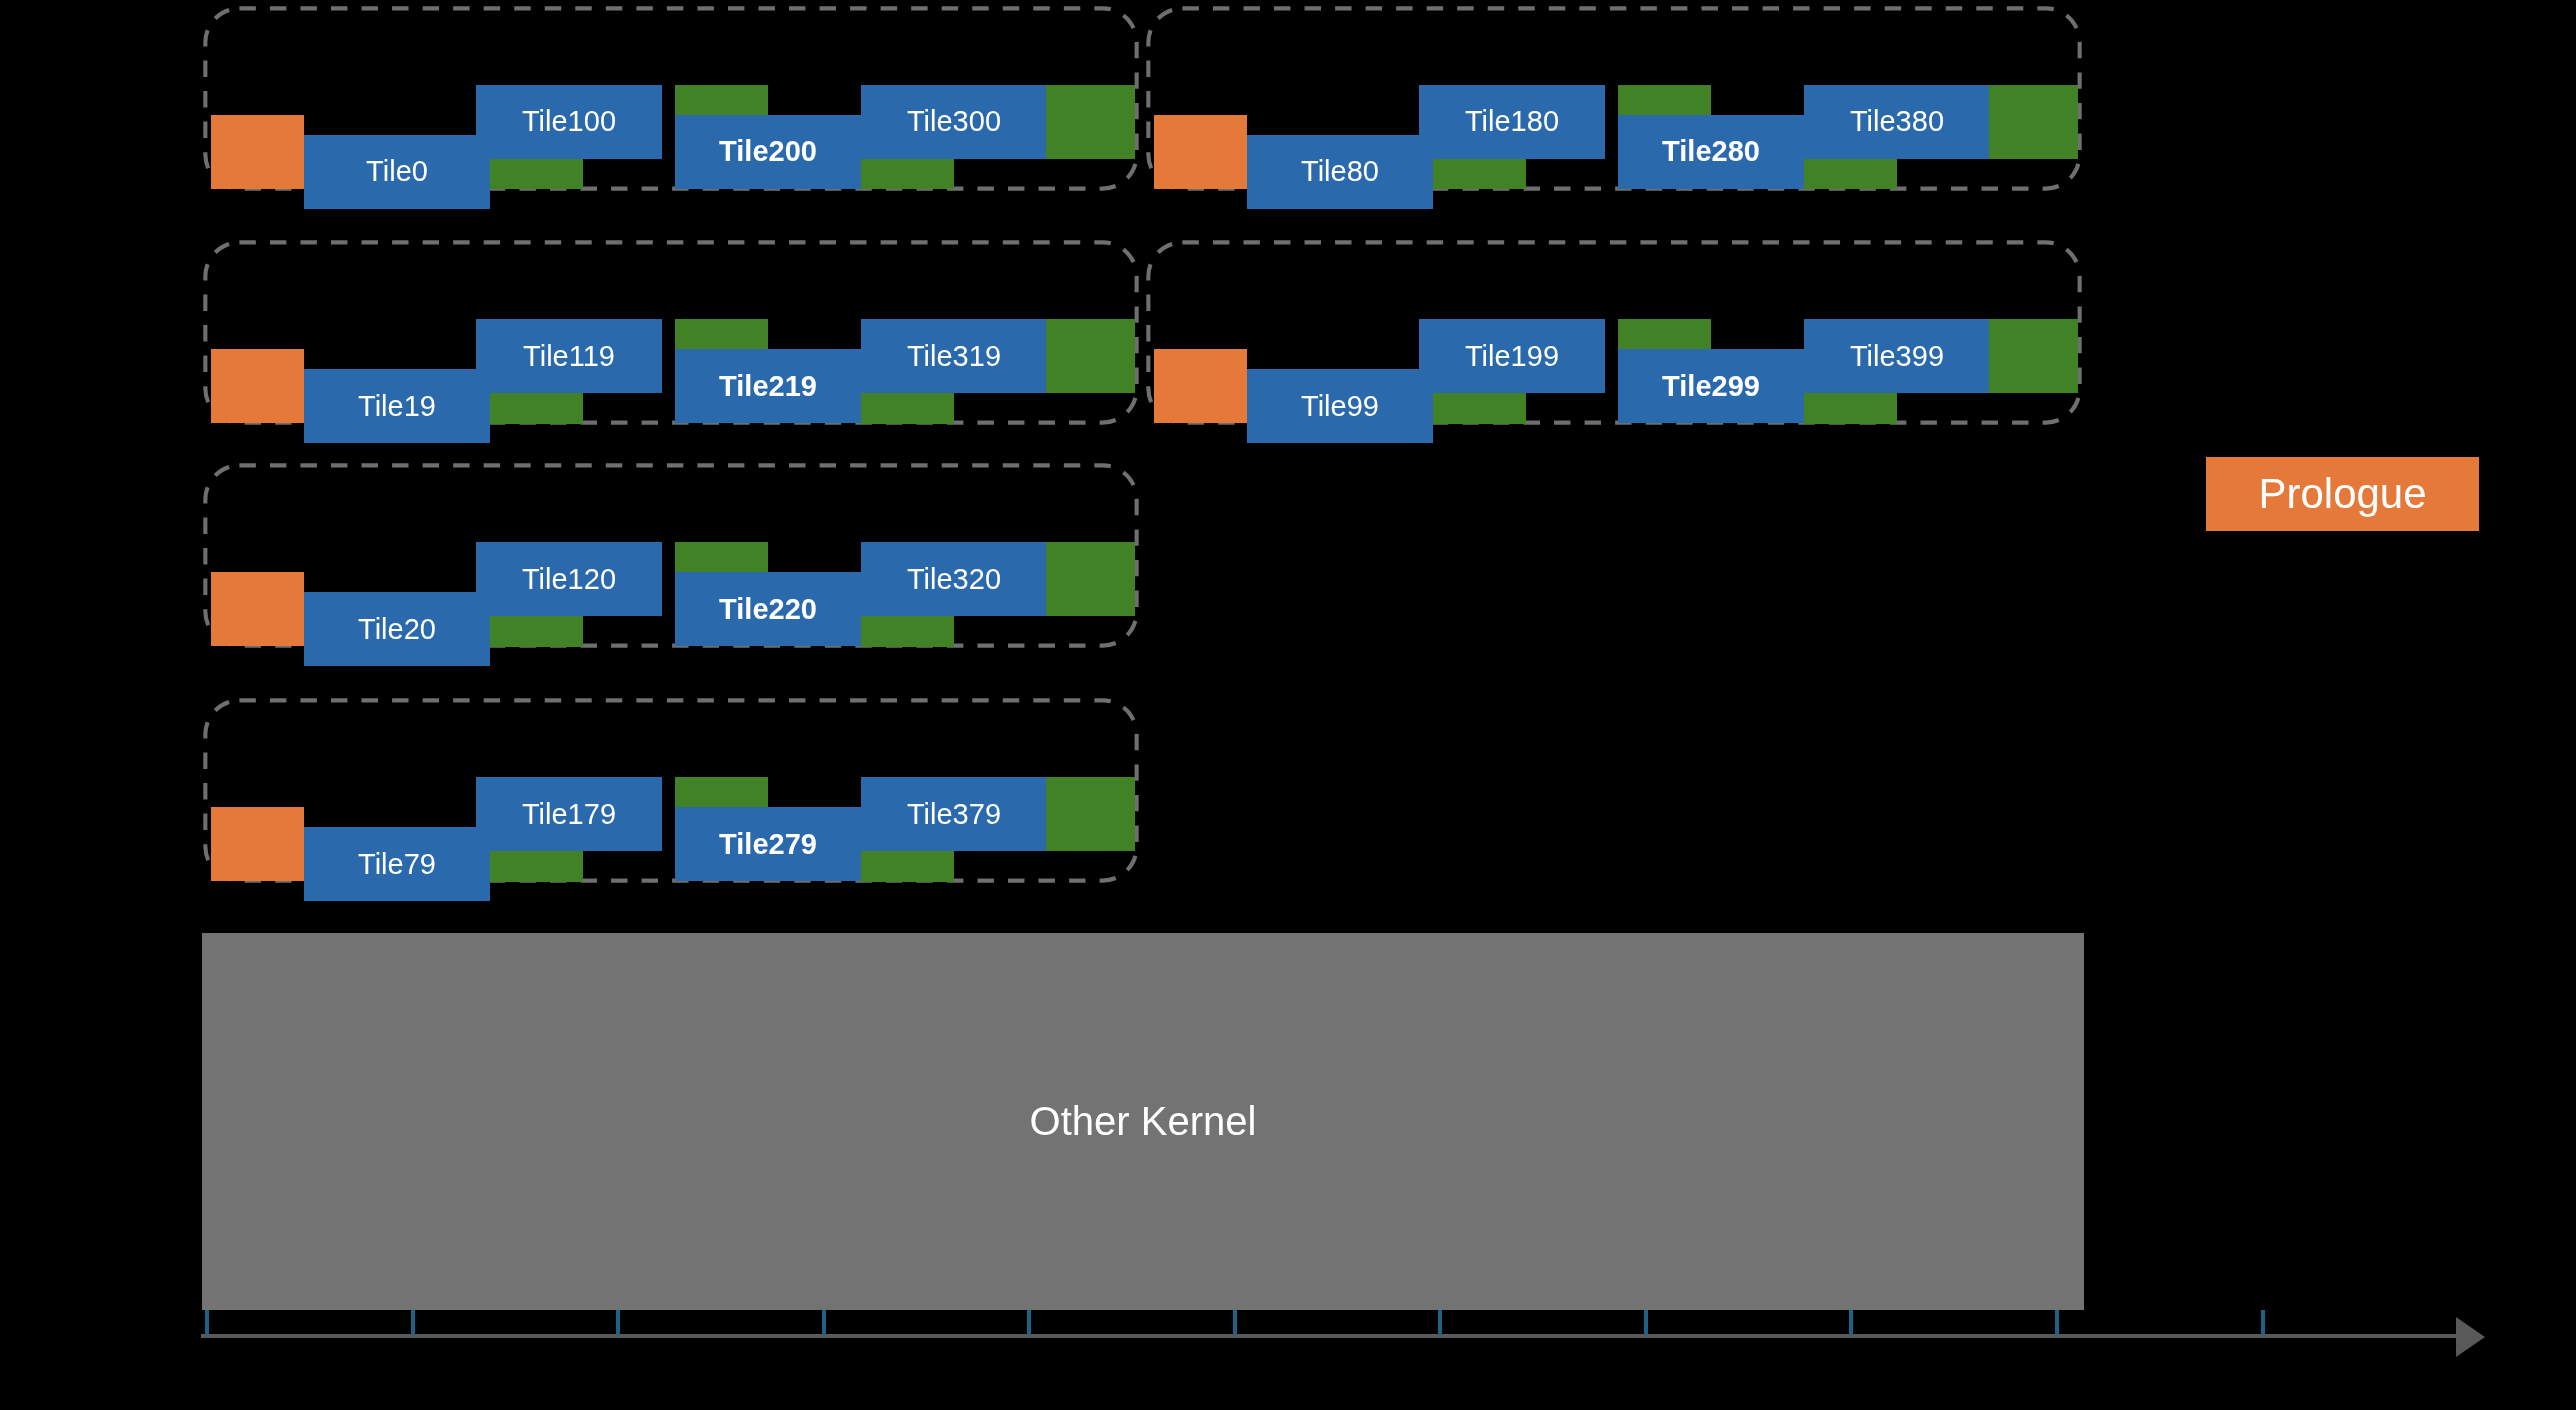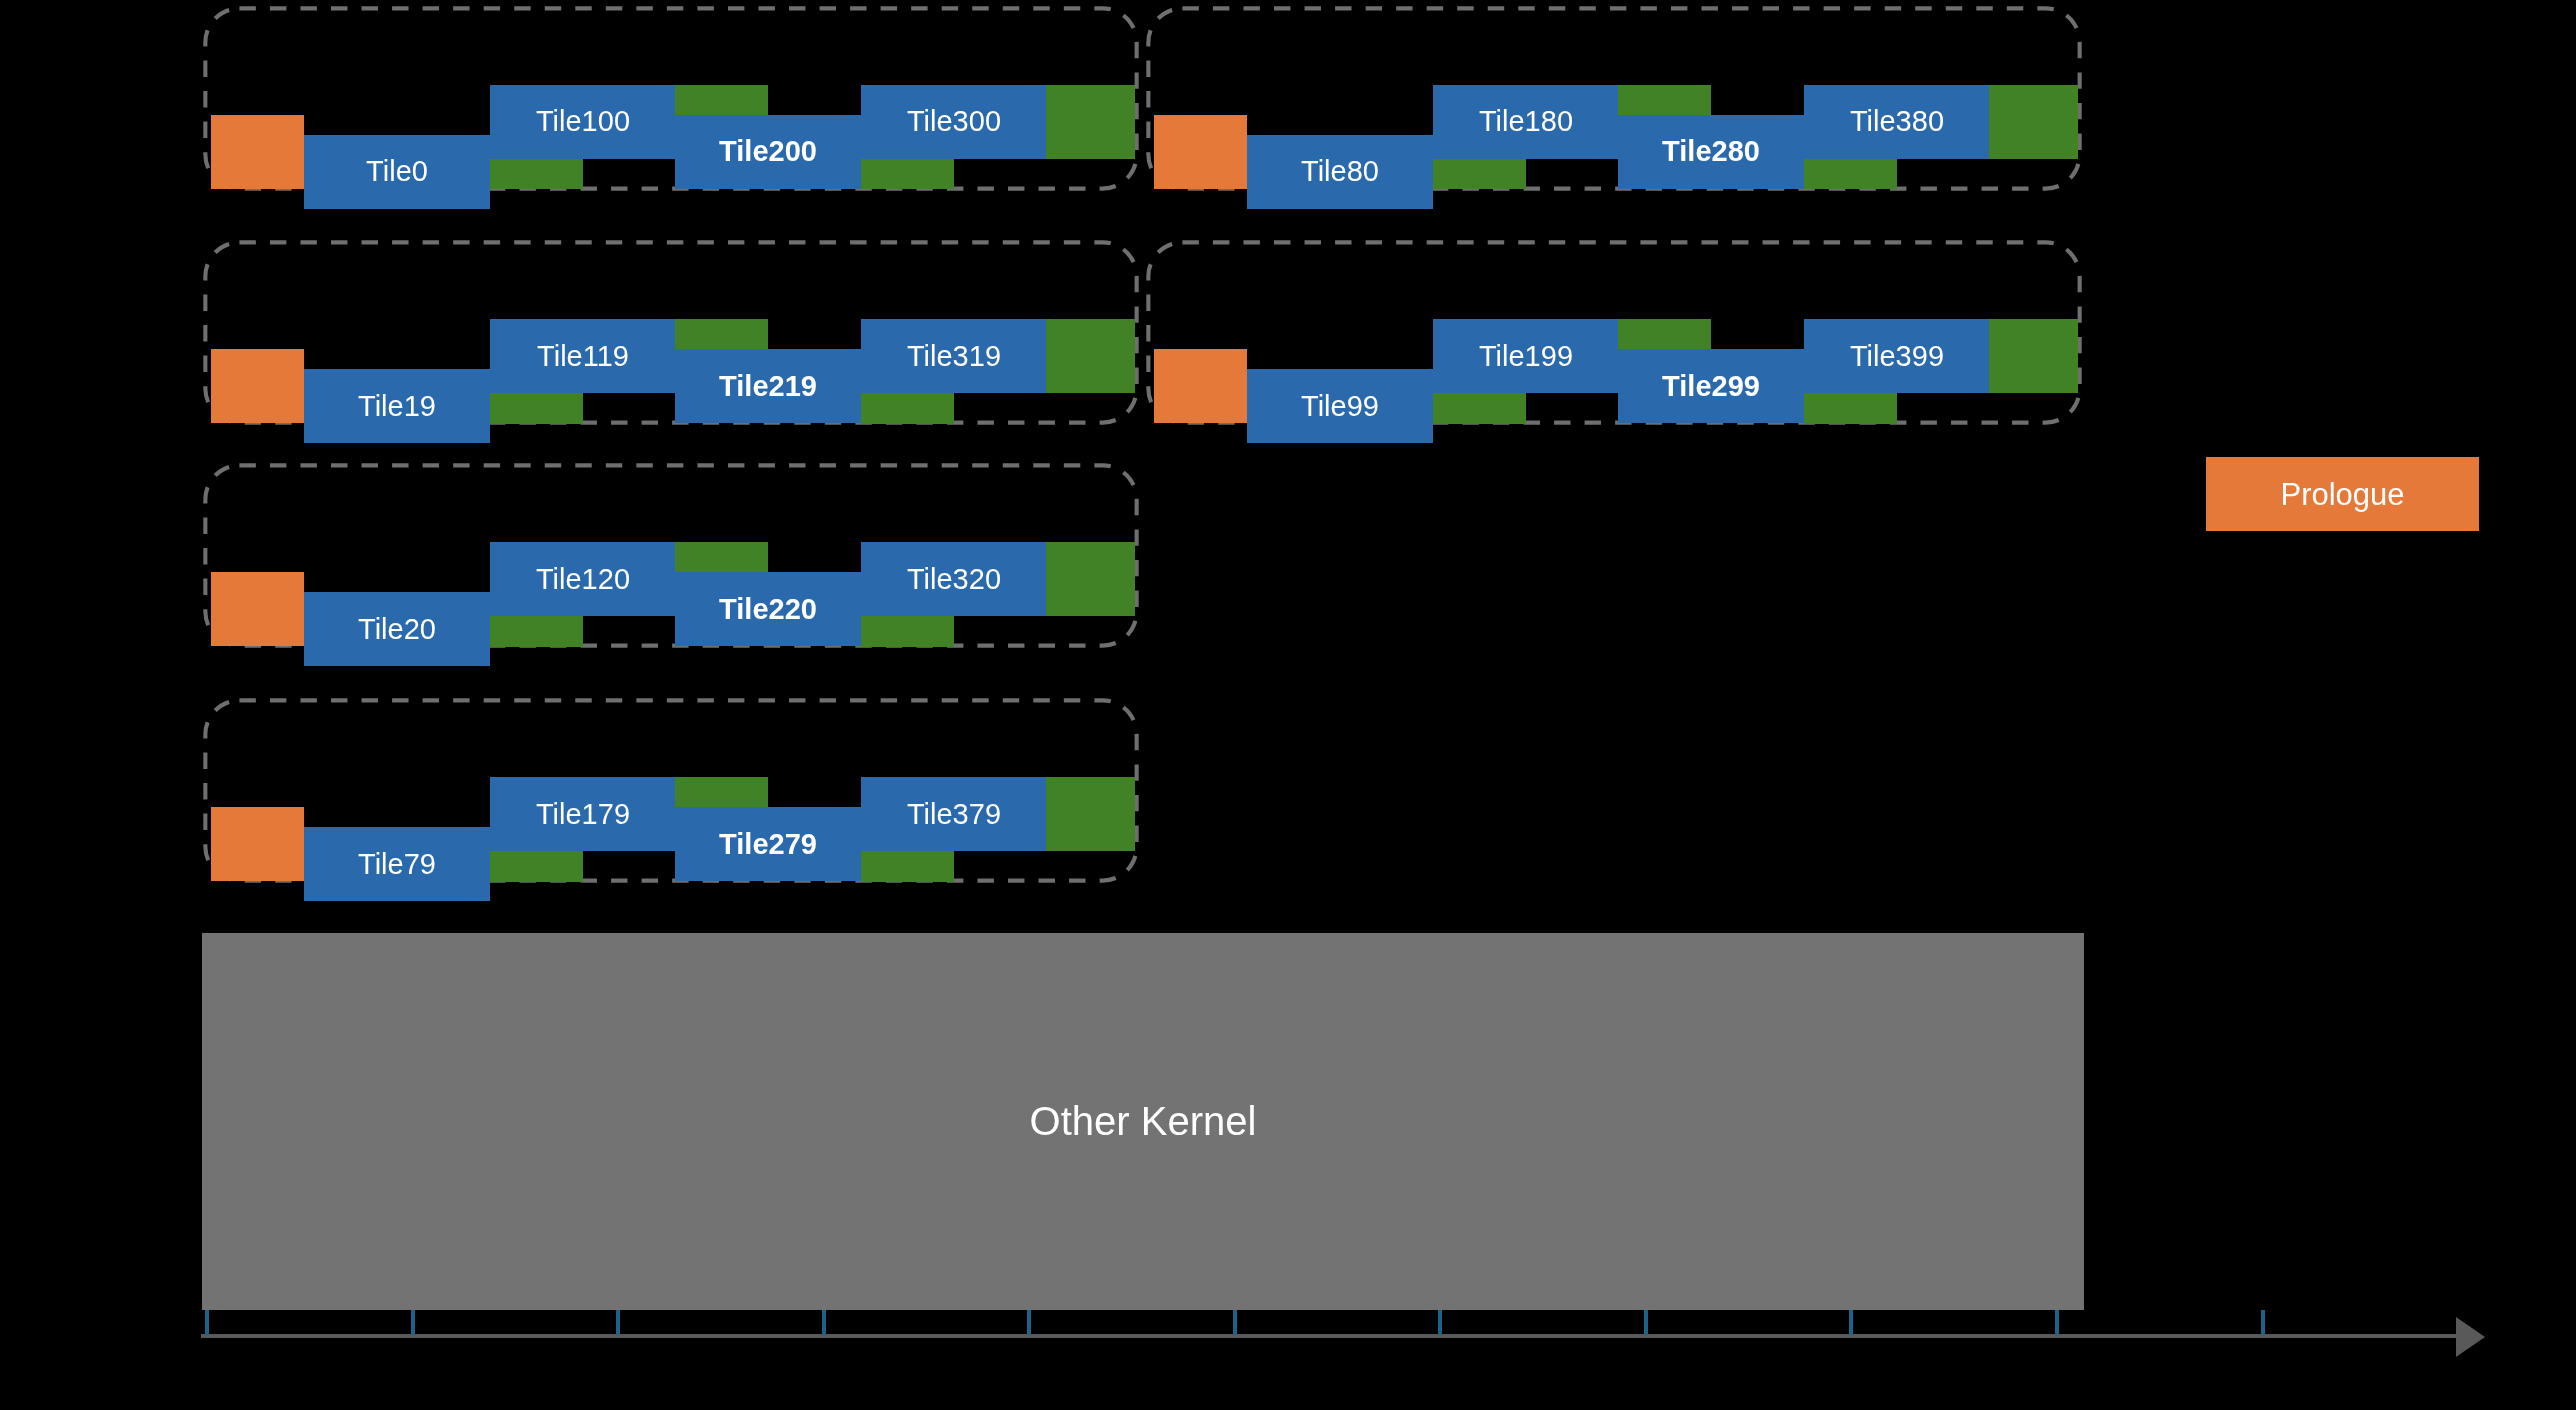--- a/index.html
+++ b/index.html
@@ -14,21 +14,21 @@
   
   .wave{position:absolute;width:936px;height:185px;}
   .wave.c0{left:203px;} .wave.c1{left:1146px;}
   .wave.r0{top:5.9px;} .wave.r1{top:240px;} .wave.r2{top:463px;} .wave.r3{top:698px;}
   .wave-border{position:absolute;left:0;top:0;}
 
   .blk{position:absolute;display:flex;align-items:center;justify-content:center;}
   .prologue{left:8.2px;top:109px;width:93px;height:74px;background:var(--prologue);}
   .mma{width:186px;height:74px;background:var(--mma);}
   .t1{left:101px;top:109px;margin-top:20px;}
-  .t2{left:287px;top:79px;}
+  .t2{left:273px;top:79px;}
   .t3{left:472px;top:109px;font-weight:bold;}
   .t4{left:658px;top:79px;}
   .ep{width:93px;height:30.5px;background:var(--epilogue);}
   .ep1{left:287px;top:153px;}
   .ep2{left:472px;top:79px;}
   .ep3{left:658px;top:153px;}
   .ep4{left:843px;top:79px;width:89px;height:74px;}
   .tile-label{color:var(--label-text,#fff);font-size:29px;line-height:1;white-space:nowrap;}
 
   
@@ -37,21 +37,21 @@
     background:var(--other-kernel);
     display:flex;align-items:center;justify-content:center;
   }
   .other-kernel span{color:var(--label-text,#fff);font-size:40px;}
 
   
   .legend-item{
     position:absolute;left:2206px;width:273px;height:74px;
     display:flex;align-items:center;justify-content:center;
   }
-  .legend-item span{color:var(--label-text,#fff);font-size:31px;line-height:1;}
+  .legend-item span{color:var(--label-text,#fff);font-size:42px;line-height:1;}
   .lg-prologue{top:457px;background:var(--prologue);}
   .lg-mma{top:561px;background:var(--mma);}
   .lg-epilogue{top:665px;background:var(--epilogue);}
 
   
   .axis-line{position:absolute;left:201px;top:1334px;width:2255px;height:4.1px;background:var(--axis-line);}
   .axis-arrowhead{
     position:absolute;left:2456px;top:1317px;width:0;height:0;
     border-left:29px solid var(--axis-line);
     border-top:20px solid transparent;

